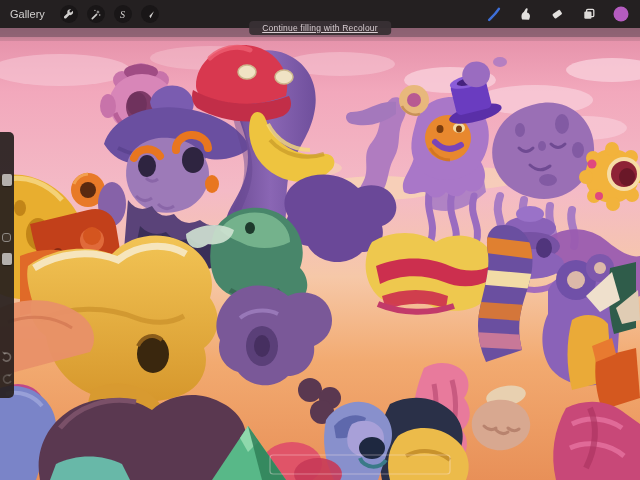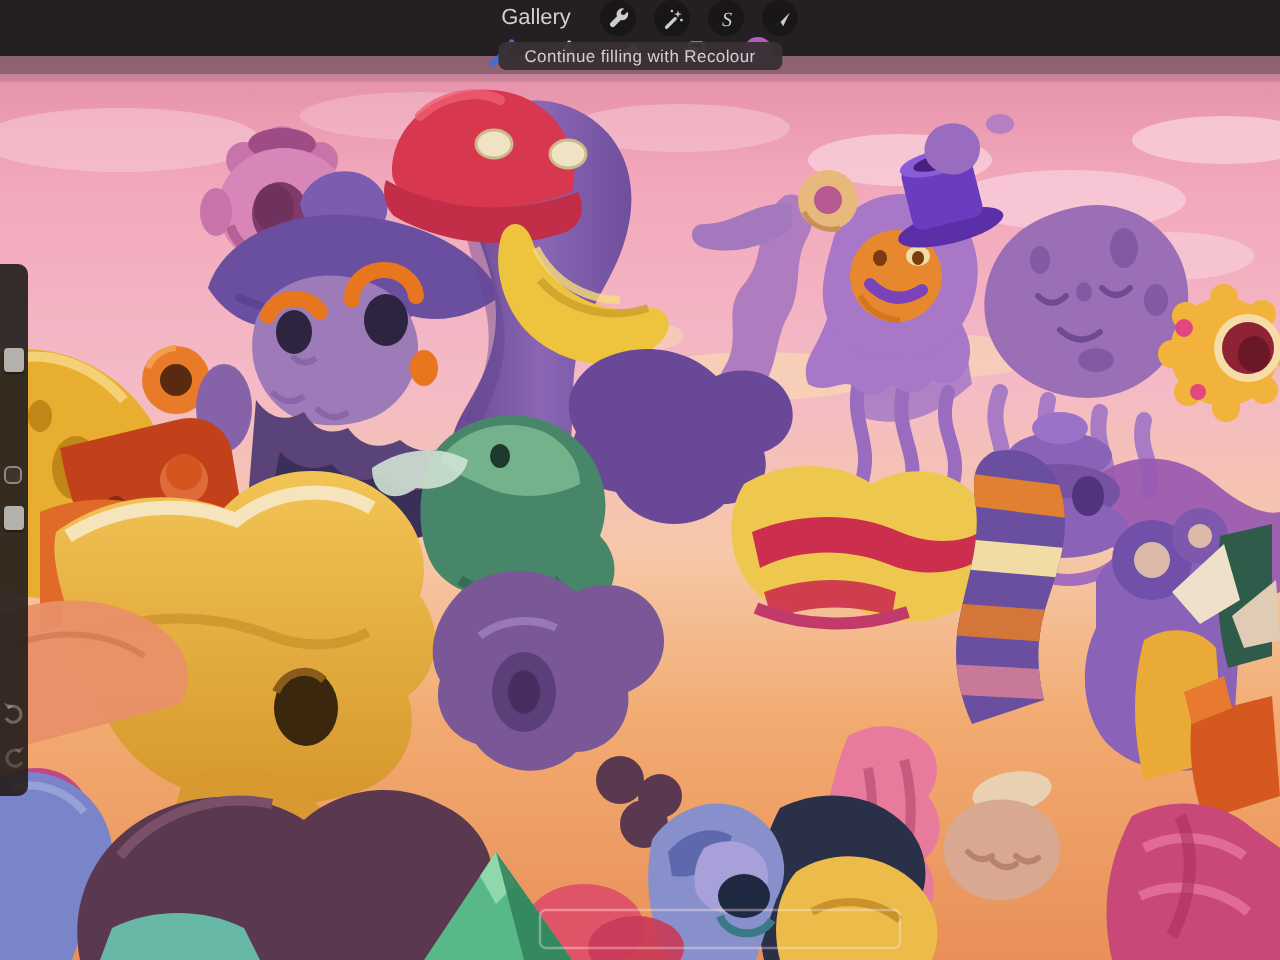--- a/index.html
+++ b/index.html
@@ -1,25 +1,25 @@
 <!DOCTYPE html>
 <html><head>
 <meta charset="utf-8">
 <style>
   html,body{margin:0;padding:0;background:#000;}
   .screen{position:relative;width:640px;height:480px;overflow:hidden;background:#1a1418;font-family:"Liberation Sans",sans-serif;}
   
-  .topbar{position:absolute;top:0;left:0;width:640px;height:28px;background:#242021;display:flex;align-items:center;justify-content:space-between;z-index:30;flex-direction:column;}
+  .topbar{position:absolute;top:0;left:0;width:640px;height:28px;background:#242021;display:flex;align-items:center;justify-content:space-between;z-index:30;}
   .tb-left{display:flex;align-items:center;gap:9px;padding-left:10px;}
   .tb-right{display:flex;align-items:center;gap:16px;padding-right:11px;}
   .gallery-btn{background:none;border:none;color:#d2d0cf;font-size:11px;font-family:"Liberation Sans",sans-serif;padding:0 6px 0 0;cursor:pointer;}
   .circ-btn{width:18px;height:18px;border-radius:50%;background:#191617;border:none;display:flex;align-items:center;justify-content:center;padding:0;cursor:pointer;}
   .flat-btn{width:16px;height:16px;background:none;border:none;display:flex;align-items:center;justify-content:center;padding:0;cursor:pointer;}
   
-  .tooltip{position:absolute;top:21px;left:50%;transform:translateX(-50%);height:14px;line-height:14px;padding:0 13px;background:rgba(56,48,52,.96);border-radius:4px;color:#d8ced2;font-size:8.5px;letter-spacing:.2px;z-index:40;white-space:nowrap;}
+  .tooltip{position:absolute;top:21px;left:50%;transform:translateX(-50%);height:14px;line-height:14px;padding:0 13px;background:rgba(56,48,52,.96);border-radius:4px;color:#d8ced2;font-size:8.5px;letter-spacing:.2px;z-index:40;white-space:nowrap;text-decoration:underline;}
   
   .canvas-wrap{position:absolute;top:28px;left:0;width:640px;height:452px;z-index:1;}
   
   .side-toolbar{position:absolute;left:0;top:132px;width:14px;height:266px;background:rgba(38,32,30,.92);border-radius:0 5px 5px 0;z-index:35;}
   .slider-track{position:absolute;left:0;width:14px;cursor:pointer;}
   .slider-handle{position:absolute;left:2px;width:10px;height:12px;border-radius:2px;background:#b4b0ac;box-shadow:0 1px 1px rgba(0,0,0,.4);}
   .modify-btn{position:absolute;left:2px;top:101px;width:9px;height:9px;border:1.5px solid #8e8984;border-radius:3px;background:rgba(255,255,255,.05);padding:0;cursor:pointer;}
   .hist-btn{position:absolute;left:1px;width:12px;height:14px;background:none;border:none;padding:0;cursor:pointer;}
 </style>
 </head>

